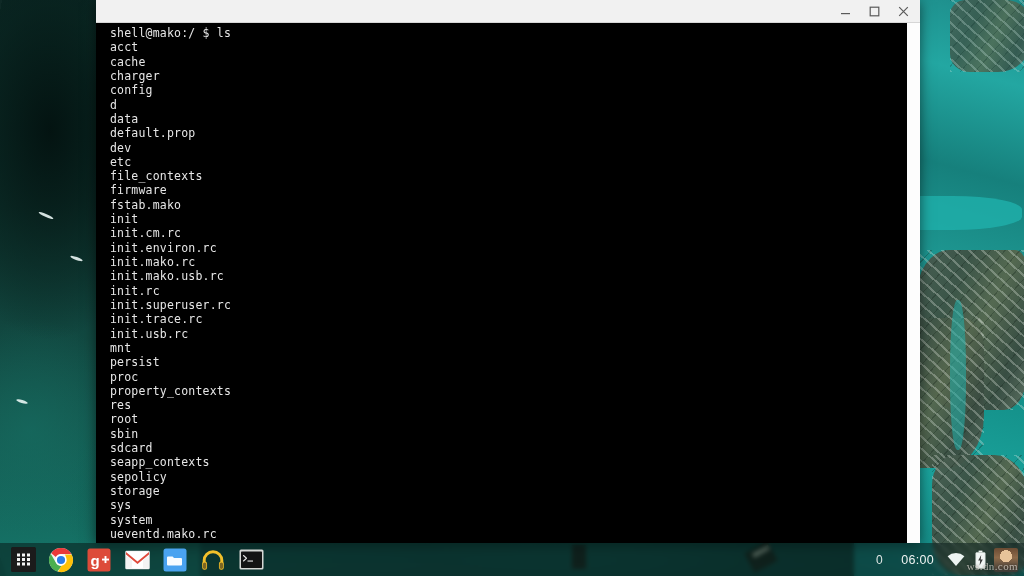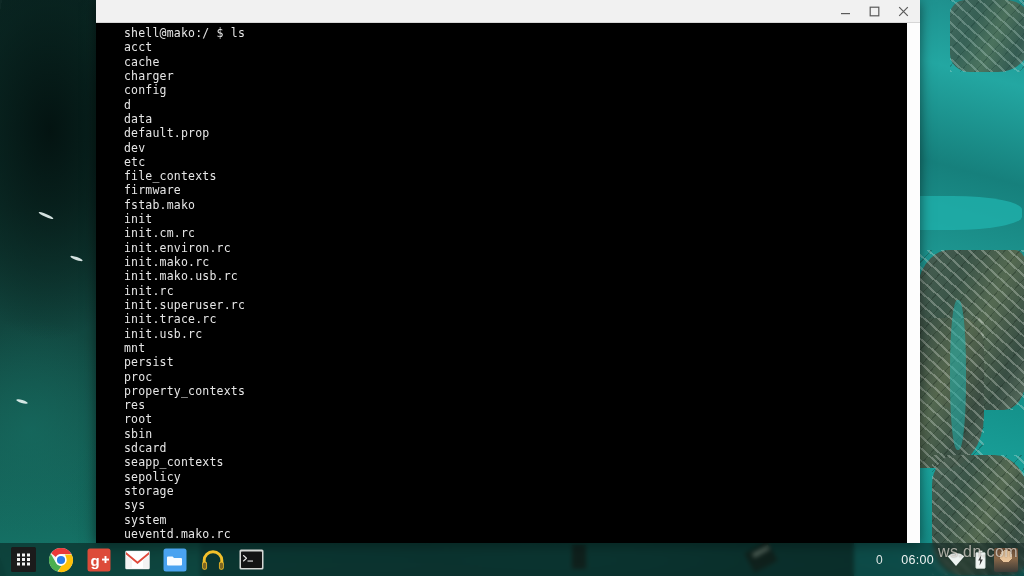--- a/index.html
+++ b/index.html
@@ -104,21 +104,20 @@
   #term-text {
     flex:1 1 auto;
     padding:3px 0 0 14px;
     overflow:hidden;
     font-family:"DejaVu Sans Mono", "Liberation Mono", monospace;
     font-size:11.5px;
     line-height:14.32px;
     color:#e6e6e6;
     white-space:pre;
     letter-spacing:.2px;
-    margin-left:14px;
   }
   #term-text .line { height:14.32px; }
   #term-scroll-track {
     flex:0 0 14px;
     background:#fdfdfd;
     border-left:1px solid #000;
     position:relative;
   }
   #term-scroll-thumb {
     position:absolute; left:1px; right:1px; top:0; height:100%;
@@ -155,23 +154,23 @@
   #clock { font-size:12.5px; padding:0 8px 0 6px; color:#eef3f1; letter-spacing:.3px; }
   #wifi-icon, #battery-icon { padding:0 5px; }
   #avatar {
     width:24px; height:24px; border-radius:2px; margin:0 4px 0 3px;
     background:
       radial-gradient(circle at 50% 34%, #e8c49a 0 6px, rgba(0,0,0,0) 6px),
       linear-gradient(180deg,#6b4b33 0%,#8d6a4a 40%,#3b3a36 100%);
     overflow:hidden; position:relative;
   }
   #watermark {
-    position:absolute; right:6px; bottom:15px;
-    font-size:16px; color:rgba(240,235,225,.68);
-    font-family:Liberation Sans, sans-serif; letter-spacing:.4px;
+    position:absolute; right:6px; bottom:4px;
+    font-size:11px; color:rgba(240,235,225,.68);
+    font-family:Liberation Serif, serif; letter-spacing:.4px;
     pointer-events:none; text-shadow:0 0 2px rgba(0,0,0,.5);
   }
 </style>
 </head>
 <body>
 
 <div id="desktop">
 
   <div class="wall-base"></div>
   <div class="mid-haze"></div>

